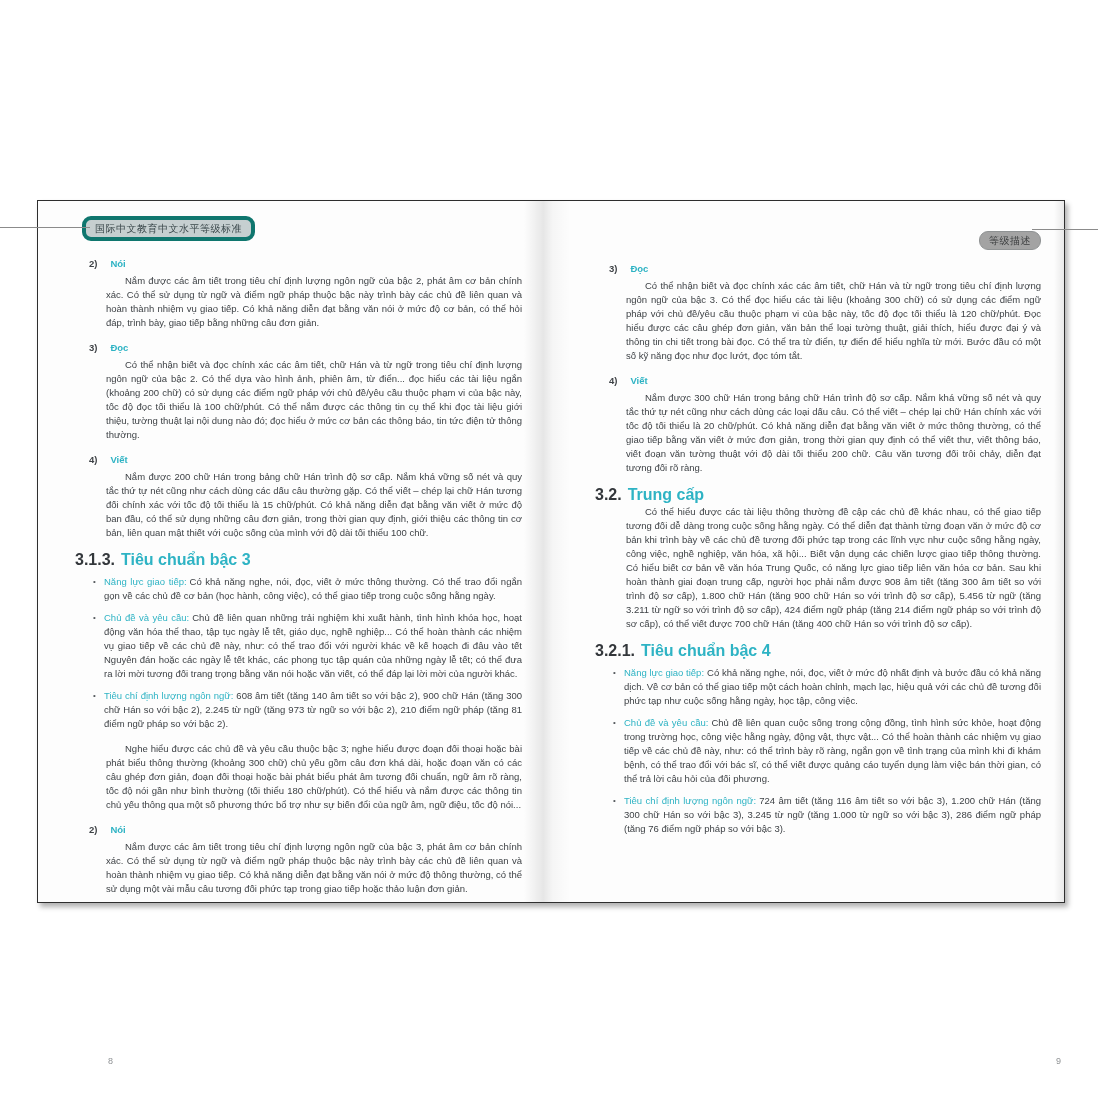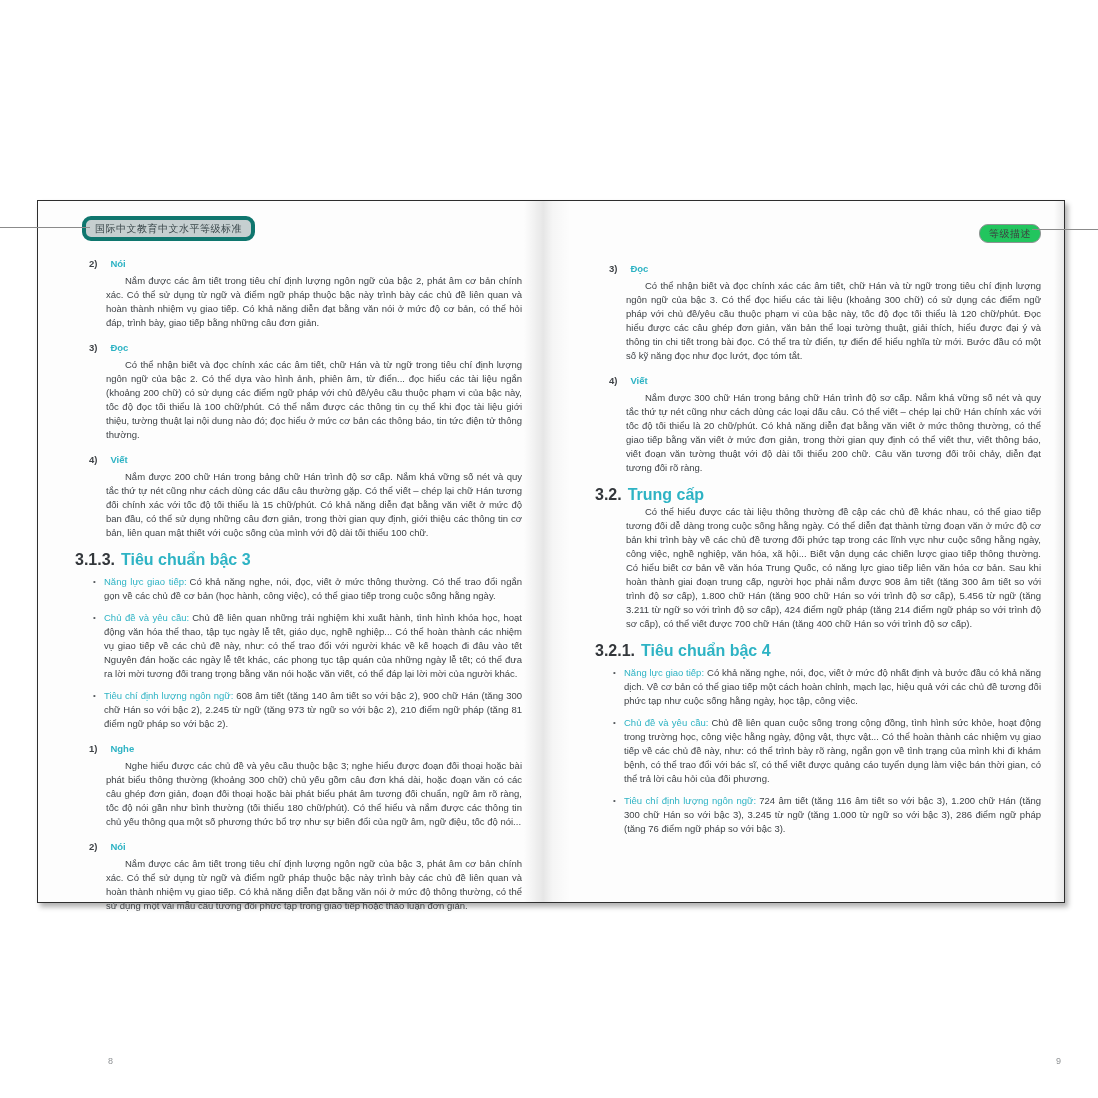--- a/index.html
+++ b/index.html
@@ -21,21 +21,21 @@
   }
   .edge-shade{
     position:absolute;right:0;top:0;width:10px;height:100%;
     background:linear-gradient(270deg,rgba(0,0,0,0.08),rgba(0,0,0,0));
   }
   .badge{
     position:absolute;font-size:10px;line-height:13px;padding:2px 9px;border-radius:9px;
     letter-spacing:0.5px;z-index:5;white-space:nowrap;
   }
   .badge-l{left:44px;top:15px;background:#c6cfd0;border:4px solid #0f766e;color:#3a474a;}
-  .badge-r{right:23px;top:23px;background:#22c55e;border:1px solid #909394;color:#3d3f40;}
+  .badge-r{right:23px;top:30px;background:#a3a3a3;border:1px solid #909394;color:#3d3f40;}
   .col{
     position:absolute;top:56px;width:447px;
     font-size:9.5px;line-height:14px;color:#3e4246;
   }
   .col-left{left:37px;}
   .col-right{left:557px;top:61px;width:446px;}
   .sec{margin-top:11px;}
   .col .sec:first-child{margin-top:0;}
   .sec-head{padding-left:14px;font-weight:bold;}
   .sec-num{color:#3e4246;margin-right:13px;}
@@ -88,21 +88,20 @@
       </div>
       <div class="bullet">
         <span class="dot">•</span>
         <span class="bullet-body"><span class="bullet-label">Chủ đề và yêu cầu:</span><span class="bullet-rest">Chủ đề liên quan những trải nghiệm khi xuất hành, tình hình khóa học, hoạt động văn hóa thể thao, tập tục ngày lễ tết, giáo dục, nghề nghiệp... Có thể hoàn thành các nhiệm vụ giao tiếp về các chủ đề này, như: có thể trao đổi với người khác về kế hoạch đi đâu vào tết Nguyên đán hoặc các ngày lễ tết khác, các phong tục tập quán của những ngày lễ tết; có thể đưa ra lời mời tương đối trang trọng bằng văn nói hoặc văn viết, có thể đáp lại lời mời của người khác.</span></span>
       </div>
       <div class="bullet">
         <span class="dot">•</span>
         <span class="bullet-body"><span class="bullet-label">Tiêu chí định lượng ngôn ngữ:</span><span class="bullet-rest">608 âm tiết (tăng 140 âm tiết so với bậc 2), 900 chữ Hán (tăng 300 chữ Hán so với bậc 2), 2.245 từ ngữ (tăng 973 từ ngữ so với bậc 2), 210 điểm ngữ pháp (tăng 81 điểm ngữ pháp so với bậc 2).</span></span>
       </div>
       <div class="sec">
-        <div class="sec-head"><span class="sec-num">1)</span><span class="sec-title">Nghe</span></div>
         <p class="para">Nghe hiểu được các chủ đề và yêu cầu thuộc bậc 3; nghe hiểu được đoạn đối thoại hoặc bài phát biểu thông thường (khoảng 300 chữ) chủ yếu gồm câu đơn khá dài, hoặc đoạn văn có các câu ghép đơn giản, đoạn đối thoại hoặc bài phát biểu phát âm tương đối chuẩn, ngữ âm rõ ràng, tốc độ nói gần như bình thường (tối thiểu 180 chữ/phút). Có thể hiểu và nắm được các thông tin chủ yếu thông qua một số phương thức bổ trợ như sự biến đổi của ngữ âm, ngữ điệu, tốc độ nói...</p>
       </div>
       <div class="sec">
         <div class="sec-head"><span class="sec-num">2)</span><span class="sec-title">Nói</span></div>
         <p class="para">Nắm được các âm tiết trong tiêu chí định lượng ngôn ngữ của bậc 3, phát âm cơ bản chính xác. Có thể sử dụng từ ngữ và điểm ngữ pháp thuộc bậc này trình bày các chủ đề liên quan và hoàn thành nhiệm vụ giao tiếp. Có khả năng diễn đạt bằng văn nói ở mức độ thông thường, có thể sử dụng một vài mẫu câu tương đối phức tạp trong giao tiếp hoặc thảo luận đơn giản.</p>
       </div>
     </div>
   <div class="col col-right">
       <div class="sec">
         <div class="sec-head"><span class="sec-num">3)</span><span class="sec-title">Đọc</span></div>

